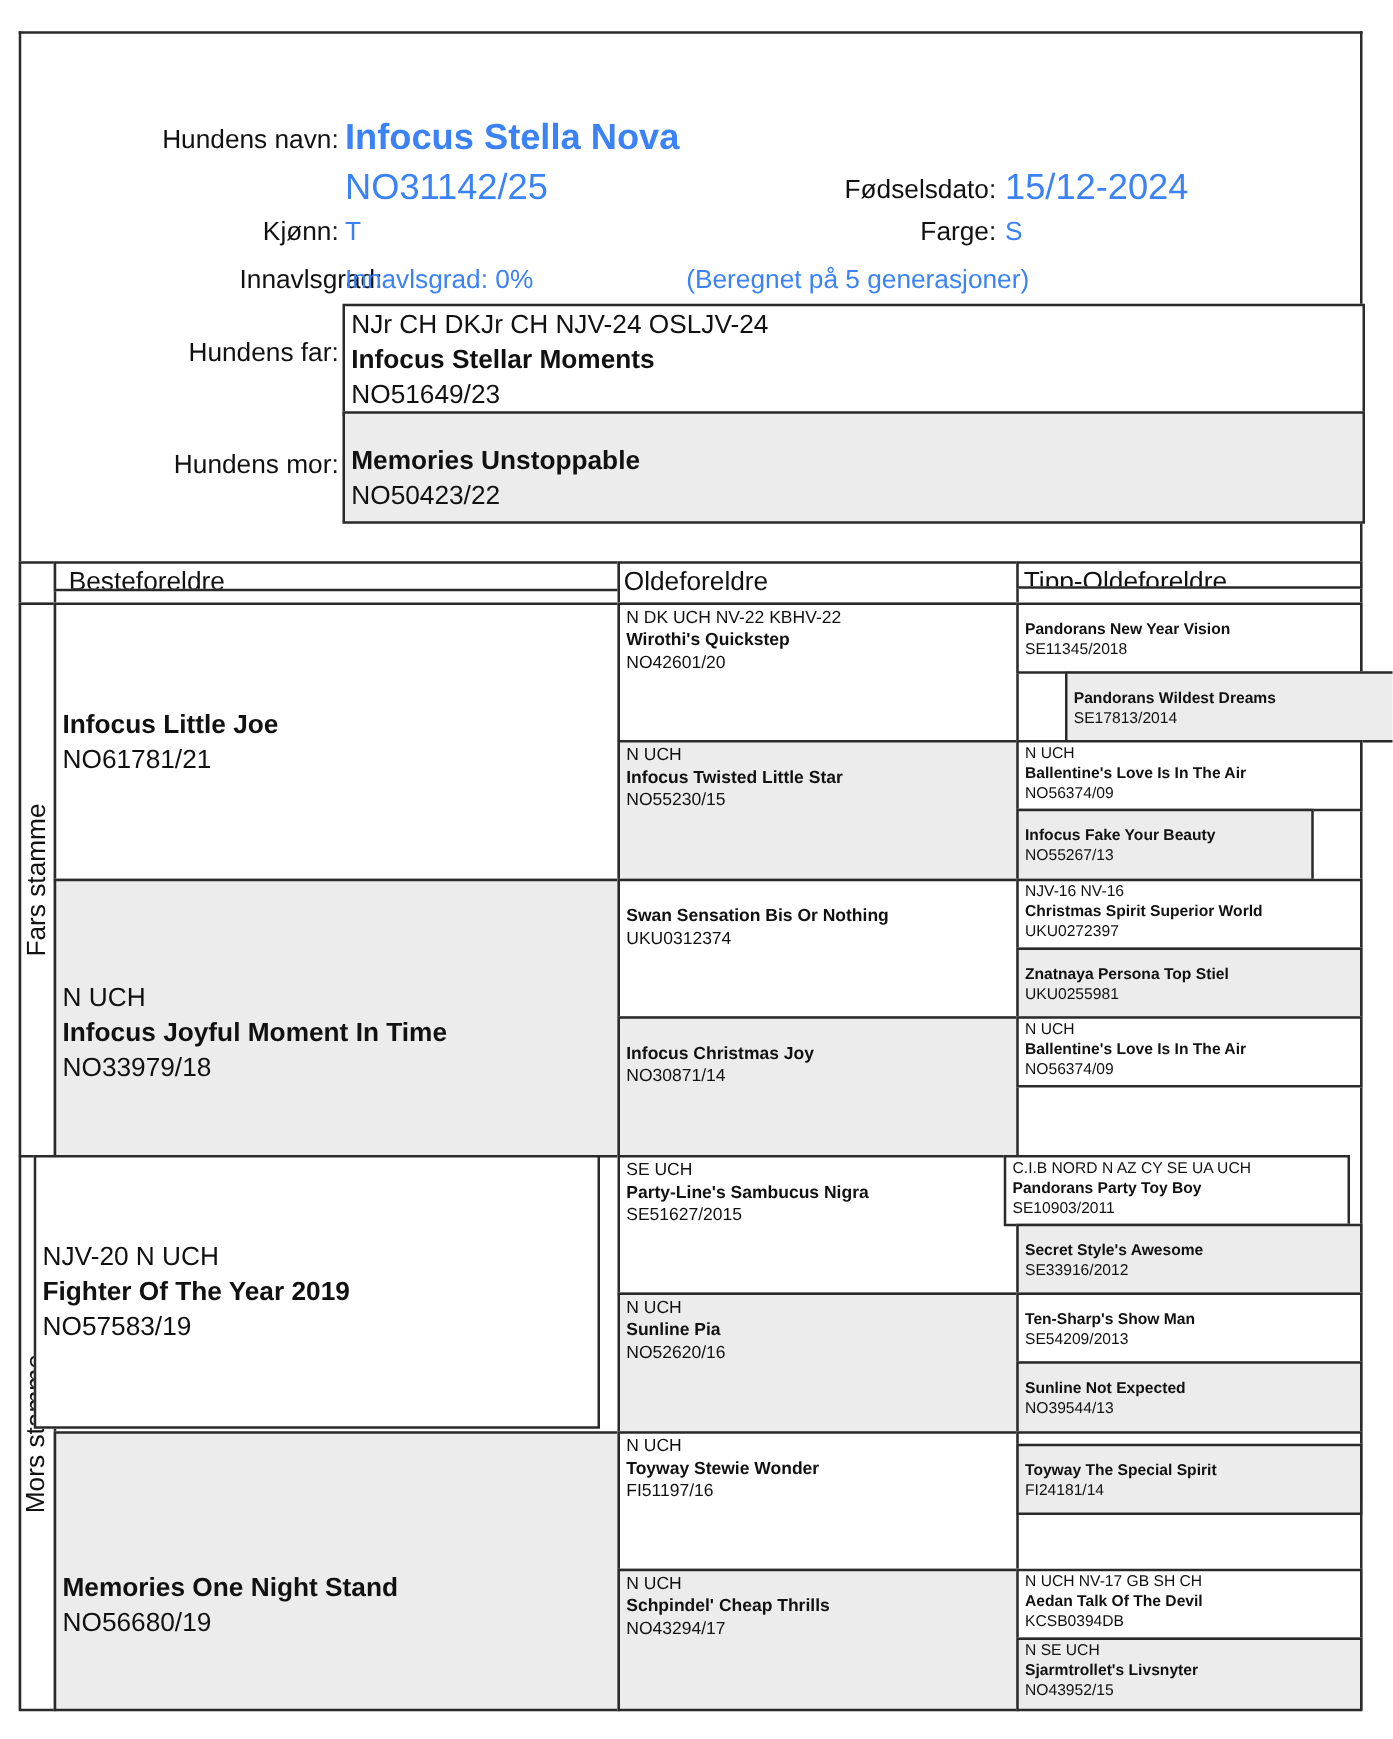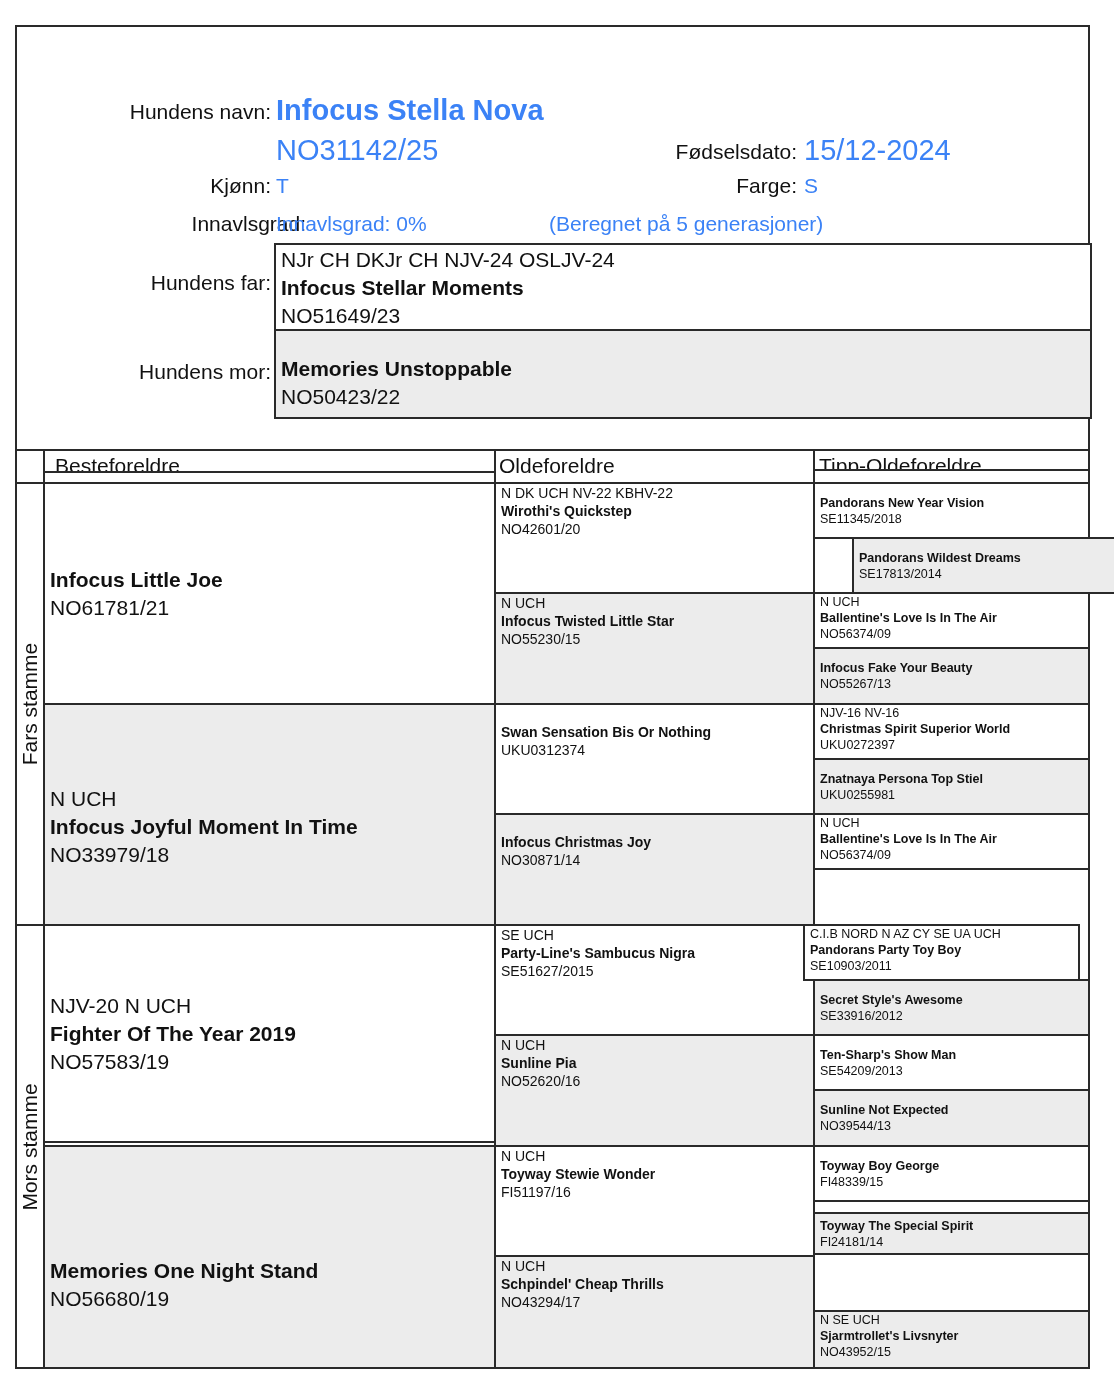--- a/index.html
+++ b/index.html
@@ -90,21 +90,21 @@
   <div class="cell white g1" style="left:28px; top:33px; width:453px; height:223px;">
     <div></div>
     <div class="nm">Infocus Little Joe</div>
     <div>NO61781/21</div>
   </div>
   <div class="cell gray g1" style="left:28px; top:254px; width:453px; height:223px; padding-top:24px;">
     <div>N UCH</div>
     <div class="nm">Infocus Joyful Moment In Time</div>
     <div>NO33979/18</div>
   </div>
-  <div class="cell white g1" style="left:28px; top:475px; width:453px; height:219px;">
+  <div class="cell white g1" style="left:12px; top:475px; width:453px; height:219px;">
     <div>NJV-20 N UCH</div>
     <div class="nm">Fighter Of The Year 2019</div>
     <div>NO57583/19</div>
   </div>
   <div class="cell gray g1" style="left:28px; top:696px; width:453px; height:224px; padding-top:56px;">
     <div></div>
     <div class="nm">Memories One Night Stand</div>
     <div>NO56680/19</div>
   </div>
 
@@ -153,21 +153,21 @@
   </div>
   <div class="cell gray g3" style="left:798px; top:88px; width:277px; height:57px;margin-left:39px;">
     <div class="nm">Pandorans Wildest Dreams</div>
     <div>SE17813/2014</div>
   </div>
   <div class="cell white g3 top" style="left:798px; top:143px; width:277px; height:57px;">
     <div>N UCH</div>
     <div class="nm">Ballentine's Love Is In The Air</div>
     <div>NO56374/09</div>
   </div>
-  <div class="cell gray g3" style="left:798px; top:198px; width:277px; height:58px;">
+  <div class="cell gray g3" style="left:798px; top:198px; width:238px; height:58px;">
     <div class="nm">Infocus Fake Your Beauty</div>
     <div>NO55267/13</div>
   </div>
   <div class="cell white g3 top" style="left:798px; top:254px; width:277px; height:57px;">
     <div>NJV-16 NV-16</div>
     <div class="nm">Christmas Spirit Superior World</div>
     <div>UKU0272397</div>
   </div>
   <div class="cell gray g3" style="left:798px; top:309px; width:277px; height:57px;">
     <div class="nm">Znatnaya Persona Top Stiel</div>
@@ -192,22 +192,27 @@
     <div>SE54209/2013</div>
   </div>
   <div class="cell gray g3" style="left:798px; top:640px; width:277px; height:58px;">
     <div class="nm">Sunline Not Expected</div>
     <div>NO39544/13</div>
   </div>
   <div class="cell white g3" style="left:798px; top:696px; width:277px; height:57px;">
     <div class="nm">Toyway Boy George</div>
     <div>FI48339/15</div>
   </div>
-  <div class="cell gray g3" style="left:798px; top:763px; width:277px; height:43px;">
+  <div class="cell gray g3" style="left:798px; top:706px; width:277px; height:57px;">
     <div class="nm">Toyway The Special Spirit</div>
     <div>FI24181/14</div>
+  </div>
+  <div class="cell white g3 top" style="left:798px; top:806px; width:277px; height:57px;">
+    <div>N UCH NV-17 GB SH CH</div>
+    <div class="nm">Aedan Talk Of The Devil</div>
+    <div>KCSB0394DB</div>
   </div>
   <div class="cell gray g3 top" style="left:798px; top:861px; width:277px; height:59px;">
     <div>N SE UCH</div>
     <div class="nm">Sjarmtrollet's Livsnyter</div>
     <div>NO43952/15</div>
   </div>
 </div>
 
 </body></html>

